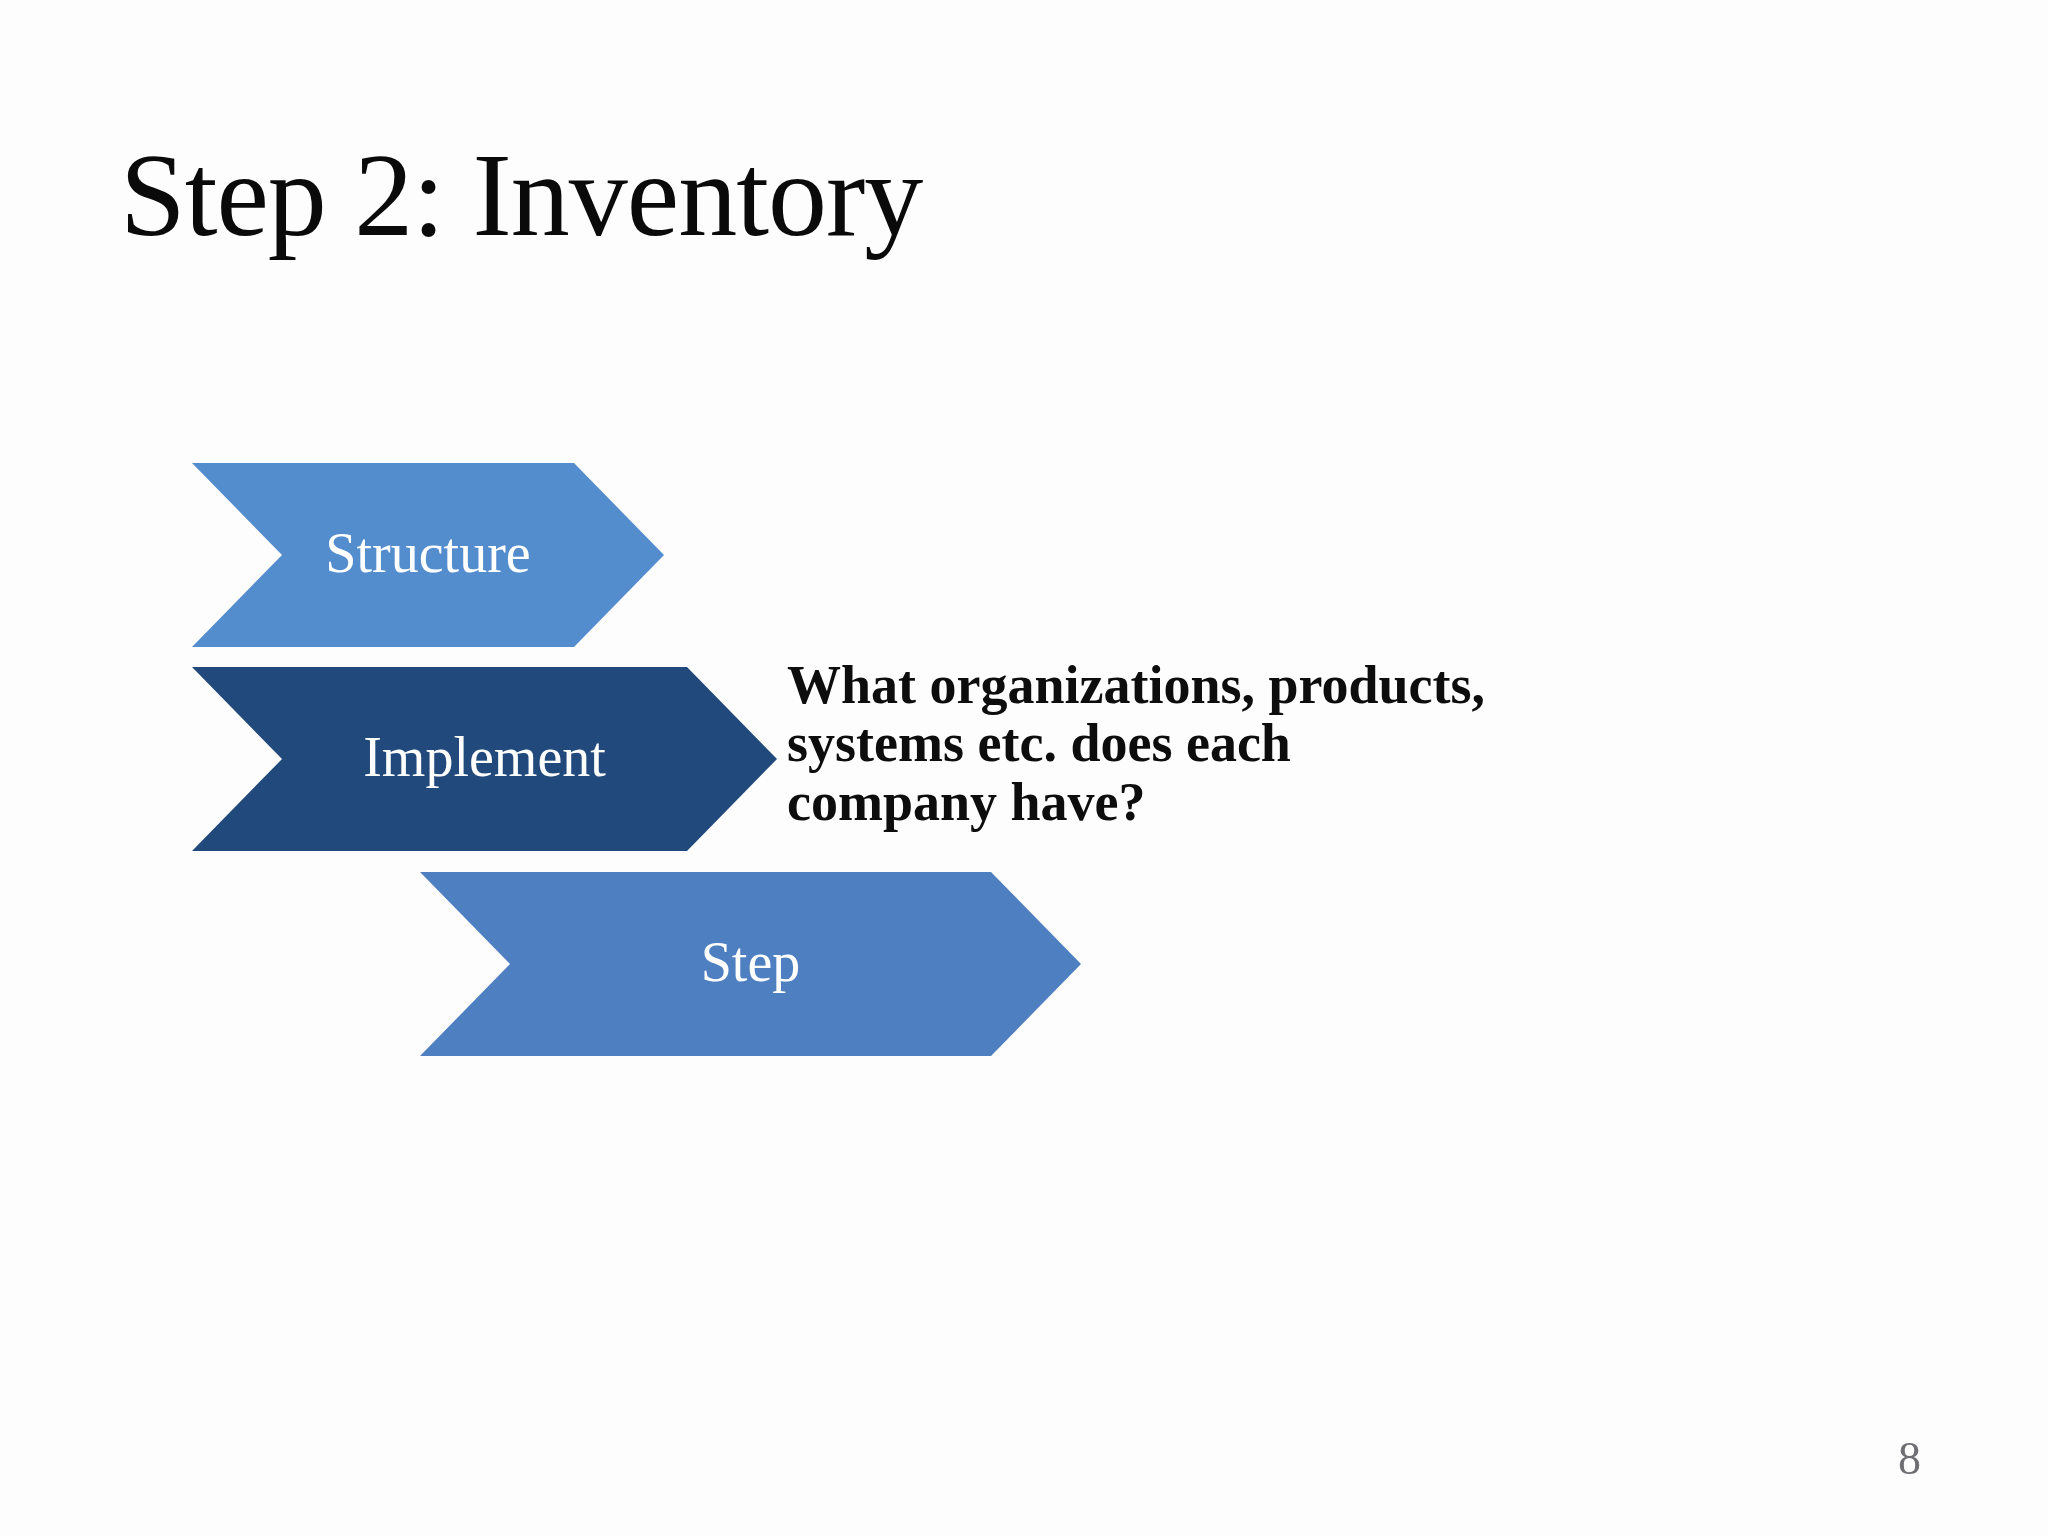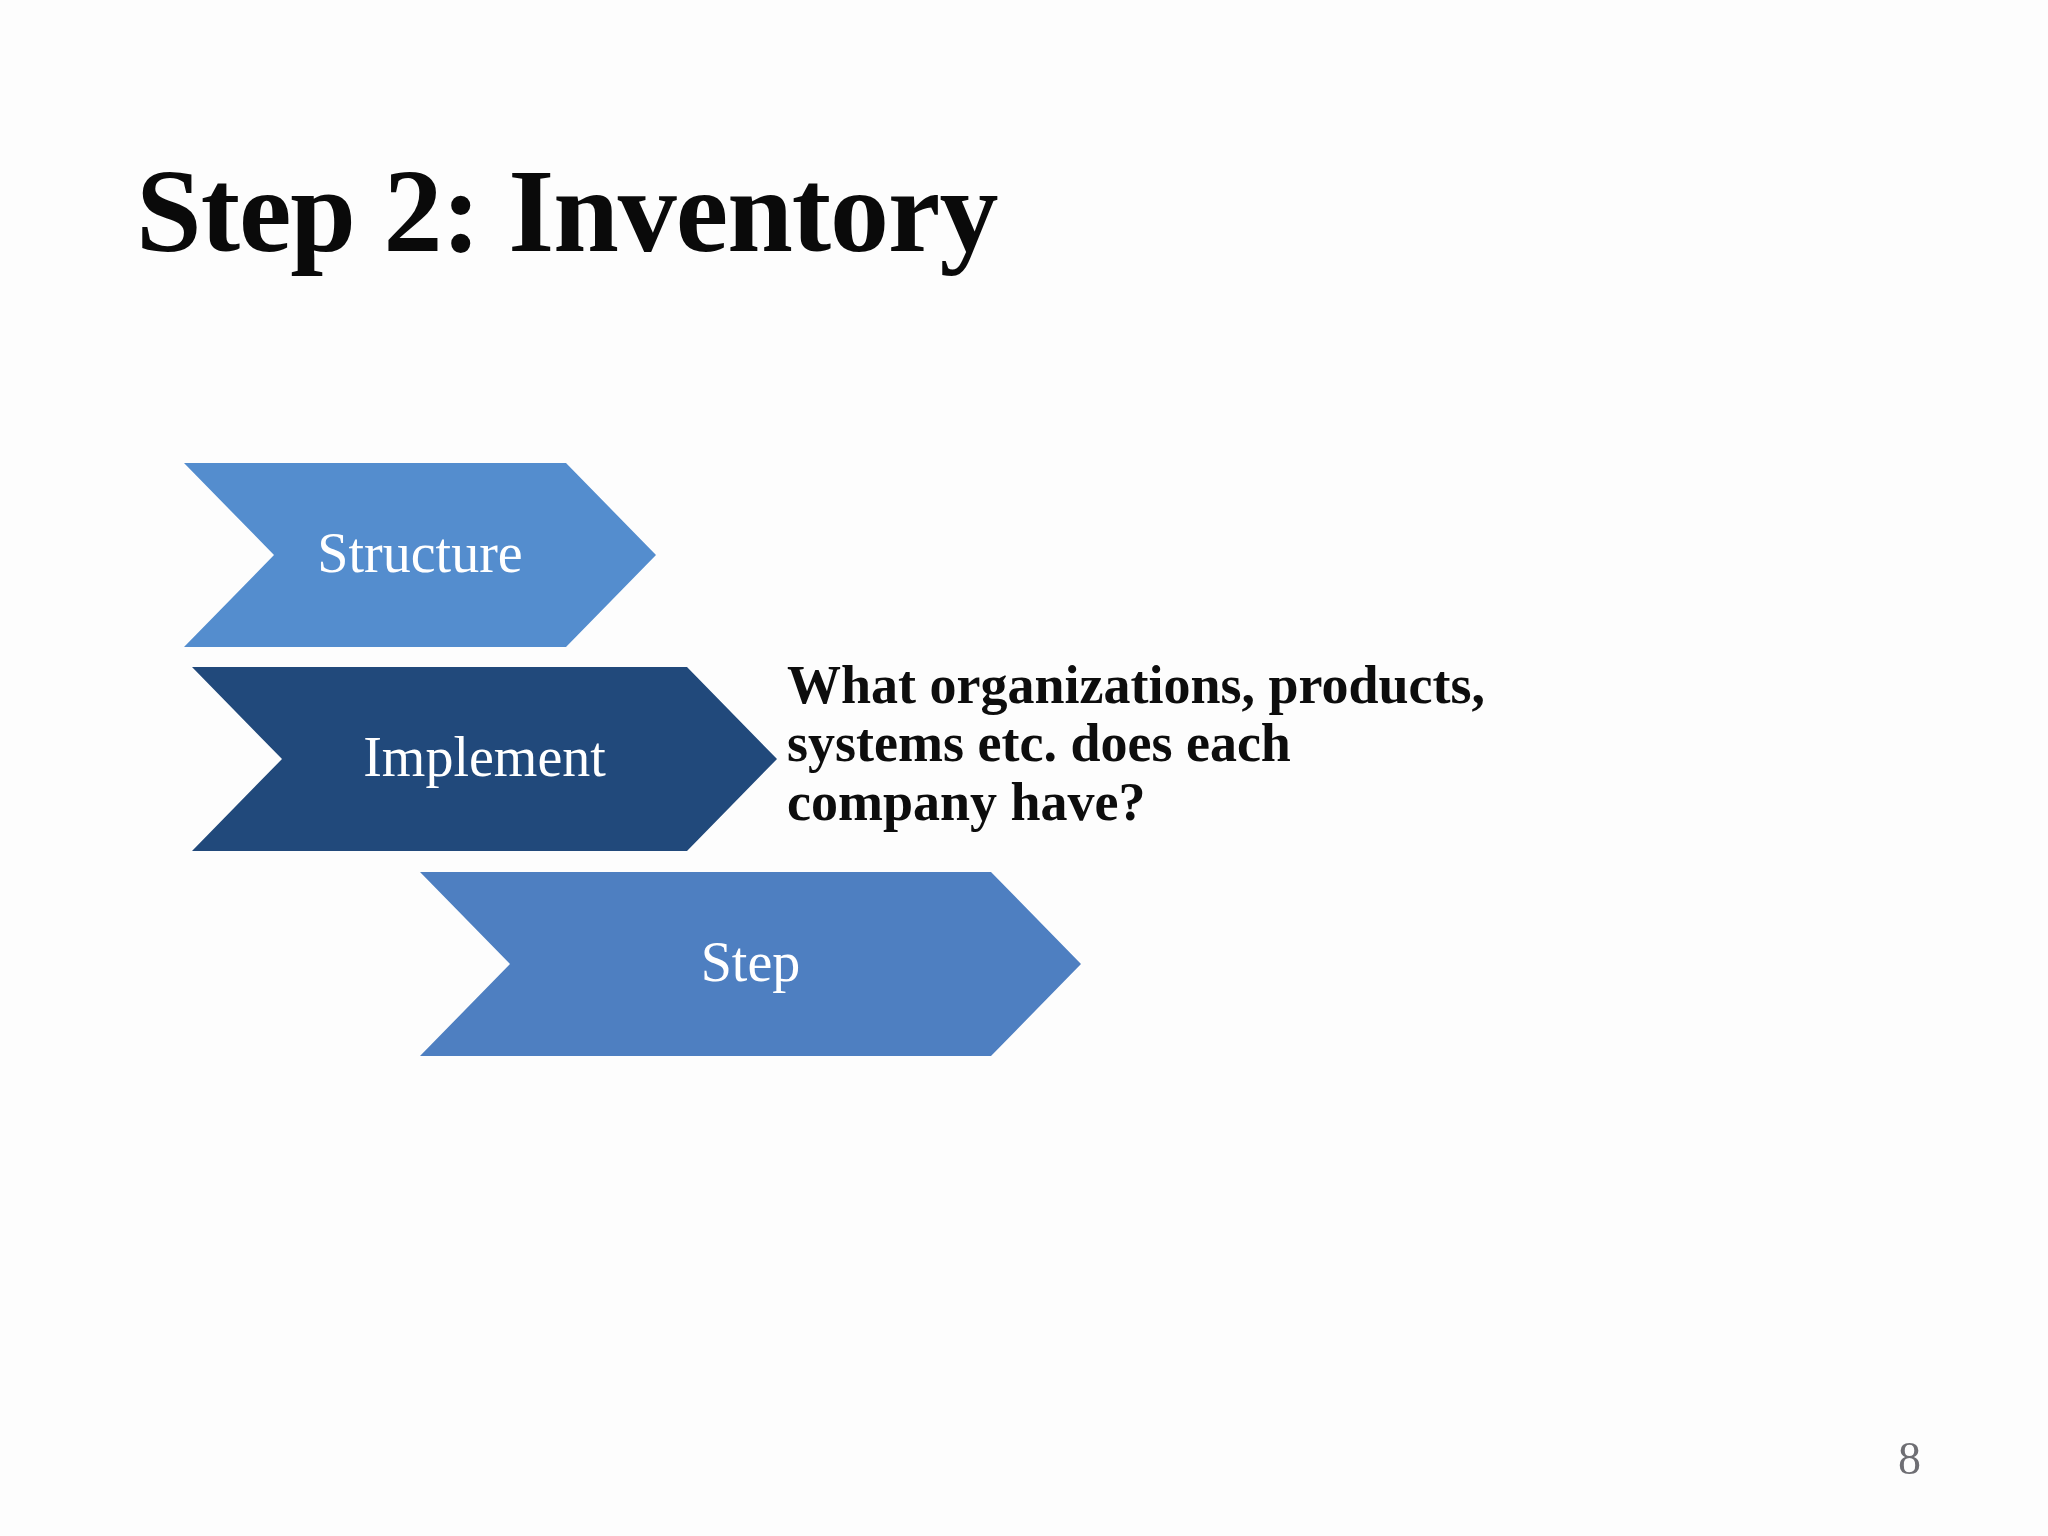--- a/index.html
+++ b/index.html
@@ -12,43 +12,43 @@
     width: 2048px;
     height: 1536px;
     background: #fdfdfd;
     overflow: hidden;
     font-family: "Liberation Serif", "DejaVu Serif", serif;
   }
   .title {
     position: absolute;
     left: 120px;
     top: 128px;
-    margin: 16px;
+    margin: 0;
     font-size: 118px;
-    font-weight: 700;
+    font-weight: 400;
     color: #0a0a0a;
     letter-spacing: -1px;
     white-space: nowrap;
   }
   .chevron {
     position: absolute;
     display: flex;
     align-items: center;
     justify-content: center;
     height: 184px;
     clip-path: polygon(
       0 0,
       calc(100% - 90px) 0,
       100% 50%,
       calc(100% - 90px) 100%,
       0 100%,
       90px 50%
     );
   }
-  .chev-structure { left: 184px; top: 463px; width: 472px; align-items: center; }
+  .chev-structure { left: 192px; top: 463px; width: 472px; align-items: center; }
   .chev-inventory { left: 192px; top: 667px; width: 585px; }
   .chev-plan      { left: 420px; top: 872px; width: 661px; }
   .chev-implement { left: 866px; top: 1093px; width: 1056px; }
   .chev-label {
     color: #ffffff;
     font-size: 56px;
     line-height: 1;
     white-space: nowrap;
     padding-bottom: 4px;
   }

